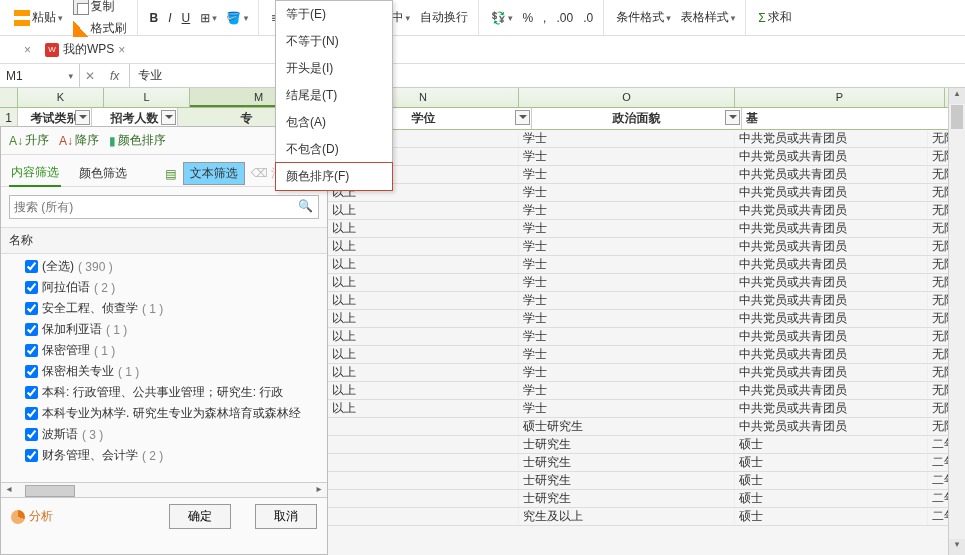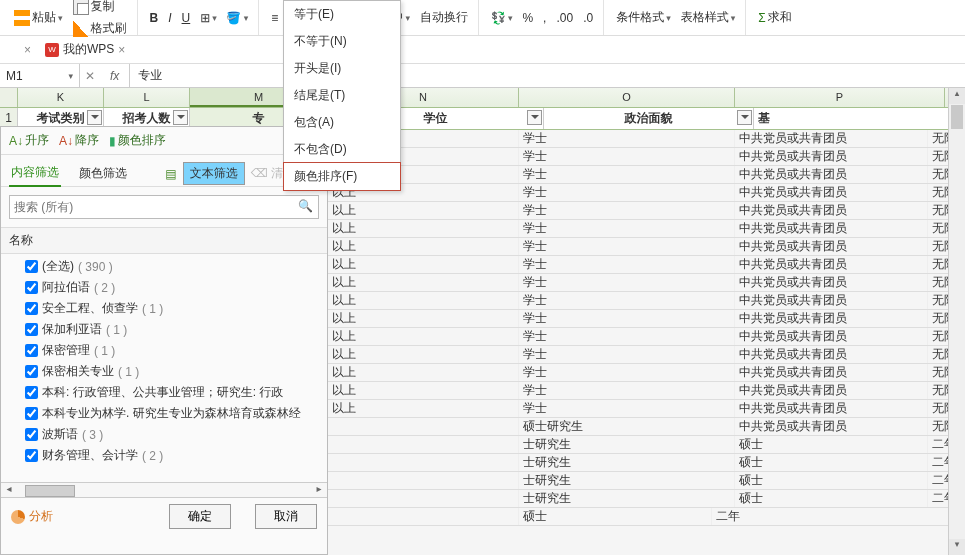--- a/index.html
+++ b/index.html
@@ -65,21 +65,21 @@
 .fp-scroll { height:16px; border-top:1px solid #ccc; border-bottom:1px solid #ccc; background:#f6f6f6; position:relative; display:flex; align-items:center; }
 .fp-scroll .arrow { width:16px; height:14px; text-align:center; color:#666; font-size:10px; }
 .fp-scroll .thumb { position:absolute; left:24px; top:2px; width:50px; height:12px; background:#d0d0d0; border:1px solid #aaa; }
 .fp-bottom { display:flex; align-items:center; padding:6px 10px; gap:24px; }
 .fp-analysis { color:#d36f1a; display:flex; align-items:center; gap:4px; }
 .pie-ico { width:14px; height:14px; border-radius:50%; background:conic-gradient(#e07818 0 30%, #f3b06c 30% 100%); }
 .fp-btn { margin-left:auto; }
 .stdbtn { border:1px solid #999; background:#f5f5f5; padding:3px 18px; font-size:12px; cursor:pointer; }
 
 
-.ctx-menu { position:absolute; left:283px; top:0; width:118px; background:#fff; border:1px solid #bbb; box-shadow:2px 2px 4px rgba(0,0,0,.15); z-index:20; }
+.ctx-menu { position:absolute; left:275px; top:0; width:118px; background:#fff; border:1px solid #bbb; box-shadow:2px 2px 4px rgba(0,0,0,.15); z-index:20; }
 .ctx-item { padding:5px 10px; font-size:12px; cursor:pointer; }
 .ctx-item.hl { border:1px solid #c04a3a; margin:-1px; } .w-k { width:86px;} .w-l { width:86px;} .w-m { width:120px;}
 .w-n { width:191px;} .w-o { width:216px;} .w-p { width:210px;}
 
 
 .vscroll { position:absolute; right:0; top:0; bottom:0; width:17px; background:#f0f0f0; border-left:1px solid #ccc; }
 .vscroll .up,.vscroll .dn { height:16px; text-align:center; font-size:9px; color:#666; background:#e8e8e8; }
 .vscroll .thumb { position:absolute; top:17px; left:2px; right:2px; height:24px; background:#c9c9c9; }
 </style>
 </head>
@@ -177,21 +177,21 @@
     <div class="ch w-l">L</div>
     <div class="ch w-m ch-selected" style="width:138px;">M</div>
     <div class="ch w-n">N</div>
     <div class="ch w-o">O</div>
     <div class="ch w-p">P</div>
     <div class="ch" style="flex:1;"></div>
   </div>
 
   <div class="label-row">
     <div class="lc" style="width:18px; background:#ecf1e6; font-weight:normal;">1</div>
-    <div class="lc" style="width:86px;"><span>考试类别</span><span class="filter-btn"></span></div>
+    <div class="lc" style="width:74px;"><span>考试类别</span><span class="filter-btn"></span></div>
     <div class="lc" style="width:86px;"><span>招考人数</span><span class="filter-btn"></span></div>
     <div class="lc" style="width:138px; background:#e8f1df;"><span>专</span></div>
     <div class="lc w-o"><span>学位</span><span class="filter-btn"></span></div>
     <div class="lc w-p"><span>政治面貌</span><span class="filter-btn"></span></div>
     <div class="lc" style="flex:1; text-align:left; padding-left:4px;">基</div>
   </div>
 
   <div class="data-area" id="data-area">
       <div class="drow">
         <div class="dc" style="width:191px;"></div>
@@ -314,20 +314,21 @@
         <div class="dc" style="flex:1;">二年</div>
       </div>
       <div class="drow">
         <div class="dc" style="width:191px;"></div>
         <div class="dc" style="width:216px;">士研究生</div>
         <div class="dc" style="width:193px;">硕士</div>
         <div class="dc" style="flex:1;">二年</div>
       </div>
       <div class="drow">
         <div class="dc" style="width:191px;"></div>
+        <div class="dc" style="width:216px;">究生及以上</div>
         <div class="dc" style="width:193px;">硕士</div>
         <div class="dc" style="flex:1;">二年</div>
       </div>
     </div>
 
   <div class="filter-panel">
     <div class="fp-top">
       <span class="fp-link">
           <span style="color:#4a8a2a;">A↓</span>
           <span>升序</span>

